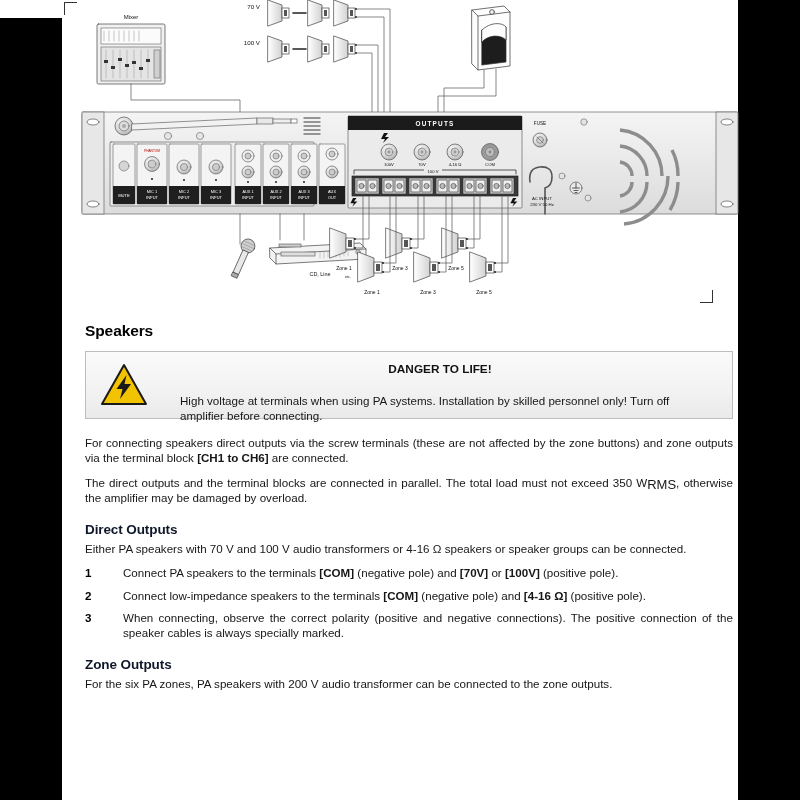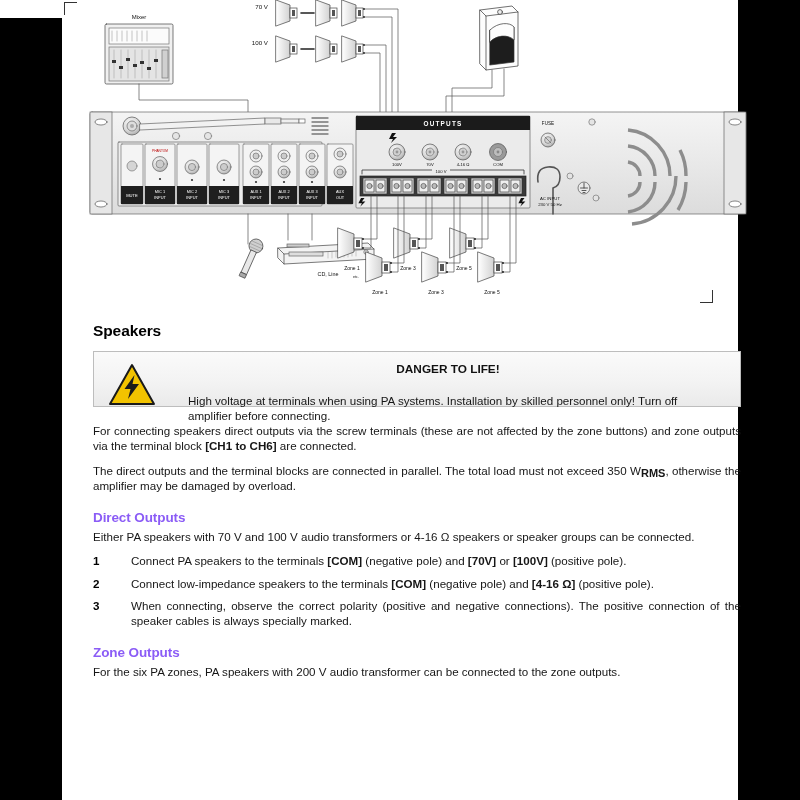--- a/index.html
+++ b/index.html
@@ -18,53 +18,53 @@
   #bar-left  { left: 0;   top: 18px; width: 62px;  height: 782px; }
   #bar-right { left: 738px; top: 0;  width: 62px;  height: 800px; }
 
   .crop-mark { position: absolute; width: 13px; height: 13px; }
   .crop-mark.tl { border-left: 1.5px solid #333; border-top: 1.5px solid #333; }
   .crop-mark.br { border-right: 1.5px solid #333; border-bottom: 1.5px solid #333; }
   #crop-tl { left: 64px; top: 2px; }
   #crop-br { left: 700px; top: 290px; }
 
   
-  #page { position: absolute; left: 80px; top: 0; width: 676px; height: 800px; }
+  #page { position: absolute; left: 72px; top: 0; width: 676px; height: 800px; }
 
   
   #diagram { position: absolute; left: 0; top: 0; width: 676px; height: 310px; }
   #diagram svg { display: block; }
 
   
   #body-copy { position: absolute; left: 13px; top: 322px; width: 648px; }
 
   h2.sect {
     font-size: 15.5px; font-weight: bold; color: #000;
     margin: 0 0 11px 0; letter-spacing: -0.1px;
   }
   h3.sub {
-    font-size: 13.5px; font-weight: bold; color: #8b5cf6;
+    font-size: 13.5px; font-weight: bold; color: #0f172a;
     margin: 17px 0 5px 0; letter-spacing: -0.1px;
   }
   p.copy {
     font-size: 11.6px; line-height: 14.6px; margin: 0 0 11px 0;
     text-align: justify; color: #161616;
   }
   p.copy.tight { margin-bottom: 0; }
   b { font-weight: bold; }
-  sub { font-size: 11px; vertical-align: baseline; position: relative; top: 2px; font-weight: bold; }
+  sub { font-size: 13px; vertical-align: baseline; position: relative; top: 2px; }
 
   
   #warning {
     border: 1px solid #bdbdbd;
     background: linear-gradient(180deg, #fafafa 0%, #f3f3f3 55%, #eaeaea 100%);
     padding: 9px 14px 11px 14px;
     display: flex; align-items: flex-start; gap: 14px;
     margin-bottom: 17px;
-    height: 56px;
+    height: 68px;
   }
   #warning .wbody { flex: 1; padding-top: 1px; }
   .wtitle {
     font-size: 11.8px; font-weight: bold; text-align: center;
     margin: 0 0 2px 0; color: #111;
   }
   .wtext { font-size: 11.6px; line-height: 14.6px; margin: 18px; color: #161616; }
 
   
   ol.steps { list-style: none; margin: 9px 0 0 0; padding: 0; }

